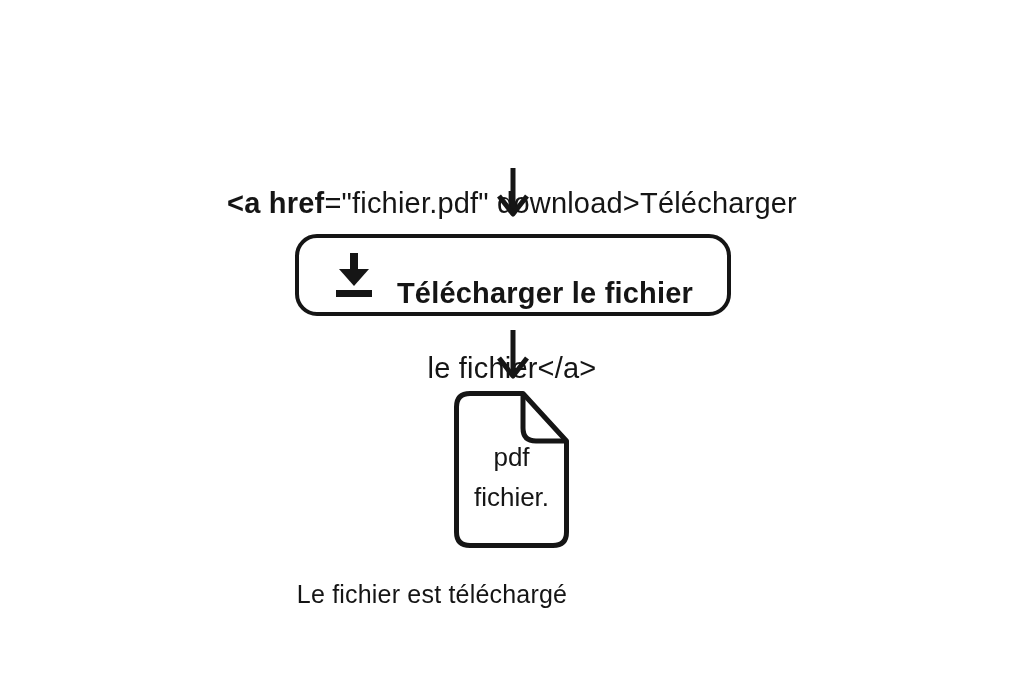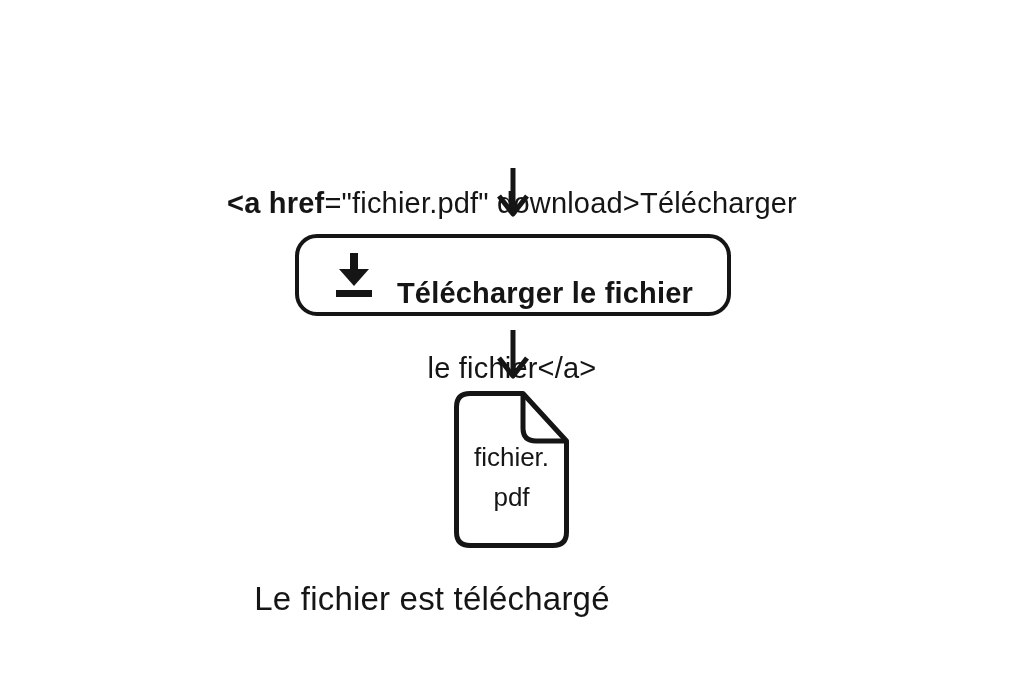--- a/index.html
+++ b/index.html
@@ -79,21 +79,21 @@
     font-size: 26px;
     line-height: 40px;
     color: #151515;
   }
   .caption {
     position: absolute;
     top: 580px;
     left: 0;
     width: 864px;
     text-align: center;
-    font-size: 33px;
+    font-size: 25px;
     color: #151515;
     letter-spacing: 0.2px;
   }
 </style>
 </head>
 <body>
 
 <div class="canvas">
 
   <div class="code-snippet">
@@ -119,20 +119,20 @@
     <line x1="19" y1="2" x2="19" y2="46" stroke="#151515" stroke-width="5"></line>
     <polyline points="5,30 19,48 33,30" fill="none" stroke="#151515" stroke-width="5" stroke-linejoin="round" stroke-linecap="butt"></polyline>
   </svg>
 
   <div class="file">
     <svg width="123" height="161" viewBox="0 0 123 161">
       <path d="M 73,4.5 L 20,4.5 Q 6.5,4.5 6.5,18 L 6.5,143 Q 6.5,156.5 20,156.5 L 103,156.5 Q 116.5,156.5 116.5,143 L 116.5,52 Z" fill="#ffffff" stroke="#151515" stroke-width="5" stroke-linejoin="round"></path>
       <path d="M 73,4.5 L 73,39 Q 73,52 86,52 L 116.5,52" fill="none" stroke="#151515" stroke-width="5" stroke-linejoin="round"></path>
     </svg>
     <div class="file-label">
+      <div>pdf</div>
       <div>fichier.</div>
-      <div>pdf</div>
     </div>
   </div>
 
   <div class="caption">Le fichier est téléchargé</div>
 
 </div>
 
 </body></html>

